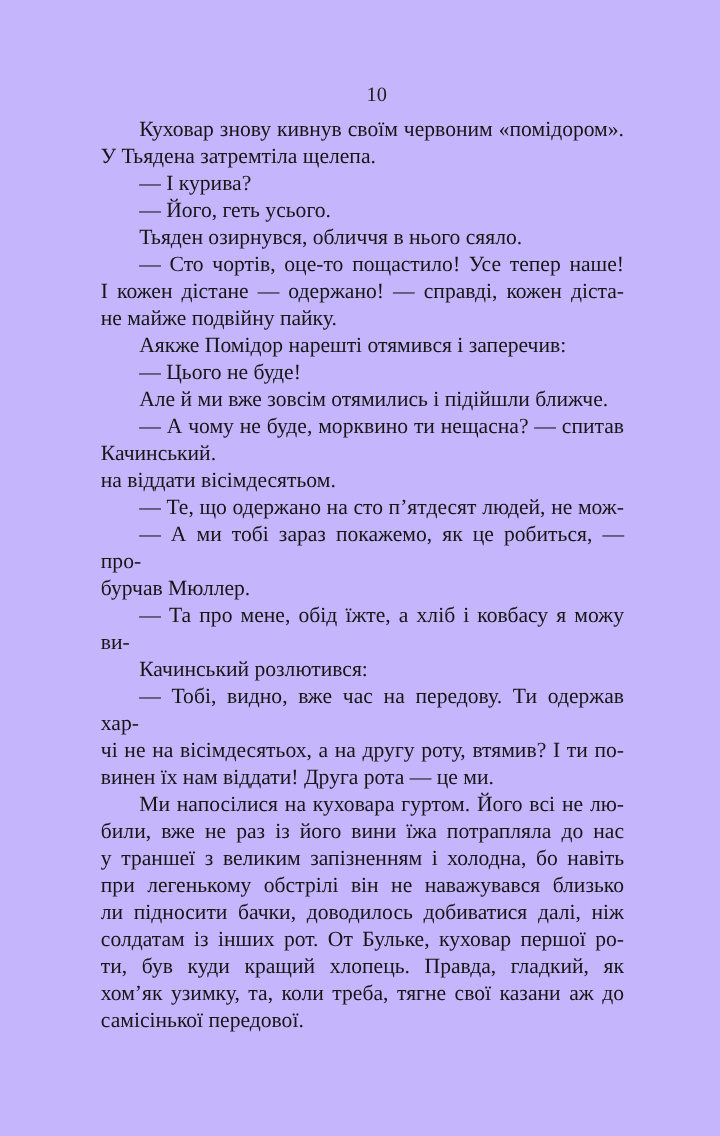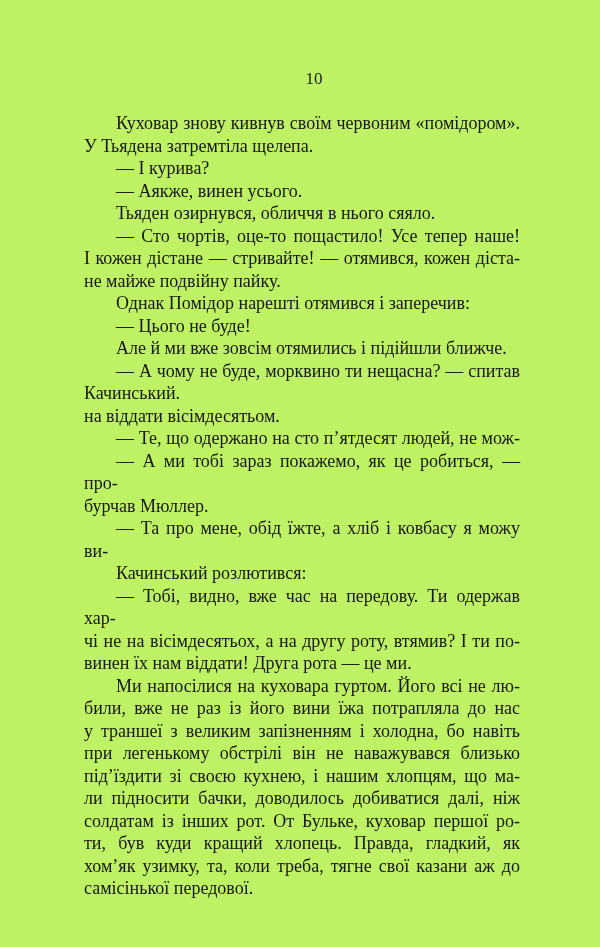--- a/index.html
+++ b/index.html
@@ -21,21 +21,21 @@
     top: 70px;
     left: 96px;
     width: 436px;
     text-align: center;
     font-size: 17px;
     line-height: 17px;
     color: #1c1c1c;
   }
   .text-block {
     position: absolute;
-    top: 112px;
+    top: 96px;
     left: 84px;
     width: 436px;
     font-size: 18px;
     line-height: 22.5px;
     font-family: Liberation Serif, serif;
   }
   .line {
     text-align: justify;
     text-align-last: justify;
   }
@@ -43,49 +43,48 @@
     text-indent: 32px;
   }
   .line.plast {
     text-align: left;
     text-align-last: left;
   }
 </style>
 </head>
 <body>
 
-<div class="page" style="background: #bef264; color: rgb(22, 22, 22);">
+<div class="page" style="background: #c4b5fd; color: rgb(22, 22, 22);">
   <div class="folio">10</div>
   <div class="text-block">
       <div class="line pstart">Куховар знову кивнув своїм червоним «помідором».</div>
       <div class="line plast">У Тьядена затремтіла щелепа.</div>
       <div class="line pstart plast">— І курива?</div>
-      <div class="line pstart plast">— Аякже, винен усього.</div>
+      <div class="line pstart plast">— Його, геть усього.</div>
       <div class="line pstart plast">Тьяден озирнувся, обличчя в нього сяяло.</div>
       <div class="line pstart">— Сто чортів, оце-то пощастило! Усе тепер наше!</div>
-      <div class="line">І кожен дістане — стривайте! — отямився, кожен діста-</div>
+      <div class="line">І кожен дістане — одержано! — справді, кожен діста-</div>
       <div class="line plast">не майже подвійну пайку.</div>
-      <div class="line pstart plast">Однак Помідор нарешті отямився і заперечив:</div>
+      <div class="line pstart plast">Аякже Помідор нарешті отямився і заперечив:</div>
       <div class="line pstart plast">— Цього не буде!</div>
       <div class="line pstart plast">Але й ми вже зовсім отямились і підійшли ближче.</div>
       <div class="line pstart">— А чому не буде, морквино ти нещасна? — спитав</div>
       <div class="line plast">Качинський.</div>
       <div class="line plast">на віддати вісімдесятьом.</div>
       <div class="line pstart">— Те, що одержано на сто п’ятдесят людей, не мож-</div>
       <div class="line pstart">— А ми тобі зараз покажемо, як це робиться, — про-</div>
       <div class="line plast">бурчав Мюллер.</div>
       <div class="line pstart">— Та про мене, обід їжте, а хліб і ковбасу я можу ви-</div>
       <div class="line pstart plast">Качинський розлютився:</div>
       <div class="line pstart">— Тобі, видно, вже час на передову. Ти одержав хар-</div>
       <div class="line">чі не на вісімдесятьох, а на другу роту, втямив? І ти по-</div>
       <div class="line plast">винен їх нам віддати! Друга рота — це ми.</div>
       <div class="line pstart">Ми напосілися на куховара гуртом. Його всі не лю-</div>
       <div class="line">били, вже не раз із його вини їжа потрапляла до нас</div>
       <div class="line">у траншеї з великим запізненням і холодна, бо навіть</div>
       <div class="line">при легенькому обстрілі він не наважувався близько</div>
-      <div class="line">під’їздити зі своєю кухнею, і нашим хлопцям, що ма-</div>
       <div class="line">ли підносити бачки, доводилось добиватися далі, ніж</div>
       <div class="line">солдатам із інших рот. От Бульке, куховар першої ро-</div>
       <div class="line">ти, був куди кращий хлопець. Правда, гладкий, як</div>
       <div class="line">хом’як узимку, та, коли треба, тягне свої казани аж до</div>
       <div class="line plast">самісінької передової.</div>
     </div>
 </div>
 
 </body></html>

